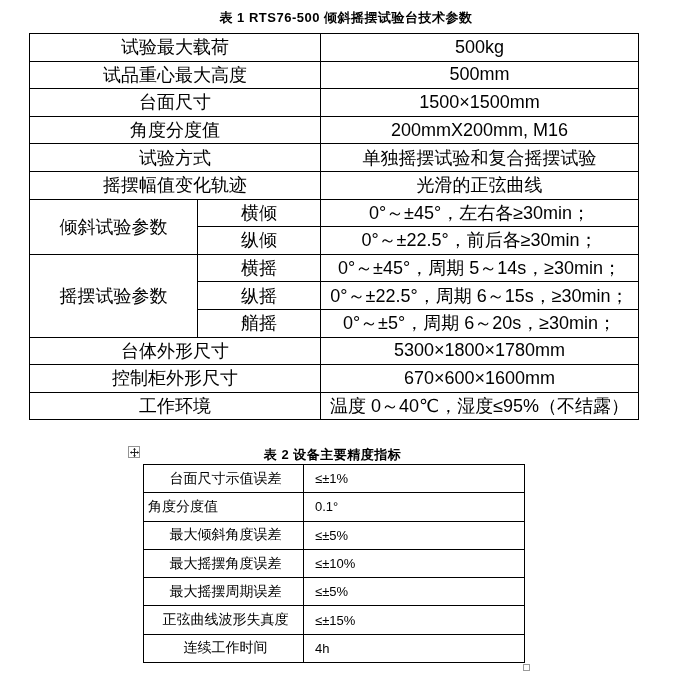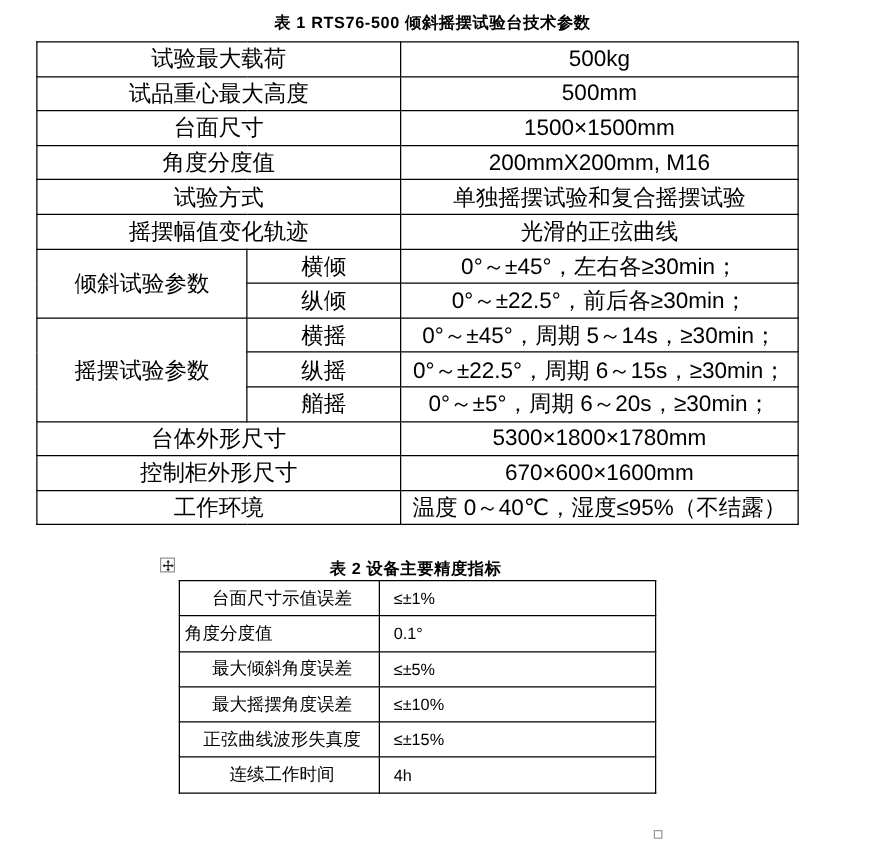--- a/index.html
+++ b/index.html
@@ -187,20 +187,24 @@
     </tr>
     <tr>
       <td class="lbl">最大倾斜角度误差</td>
       <td class="val">≤±5%</td>
     </tr>
     <tr>
       <td class="lbl">最大摇摆角度误差</td>
       <td class="val">≤±10%</td>
     </tr>
     <tr>
+      <td class="lbl">最大摇摆周期误差</td>
+      <td class="val">≤±5%</td>
+    </tr>
+    <tr>
       <td class="lbl">正弦曲线波形失真度</td>
       <td class="val">≤±15%</td>
     </tr>
     <tr>
       <td class="lbl">连续工作时间</td>
       <td class="val">4h</td>
     </tr>
   </tbody>
     </table>
 

